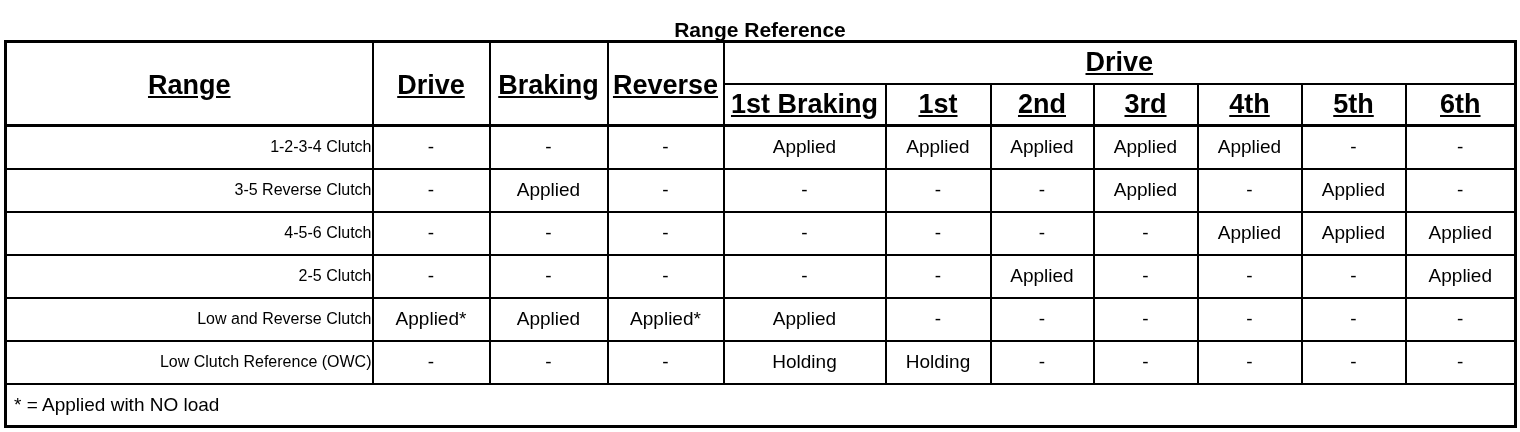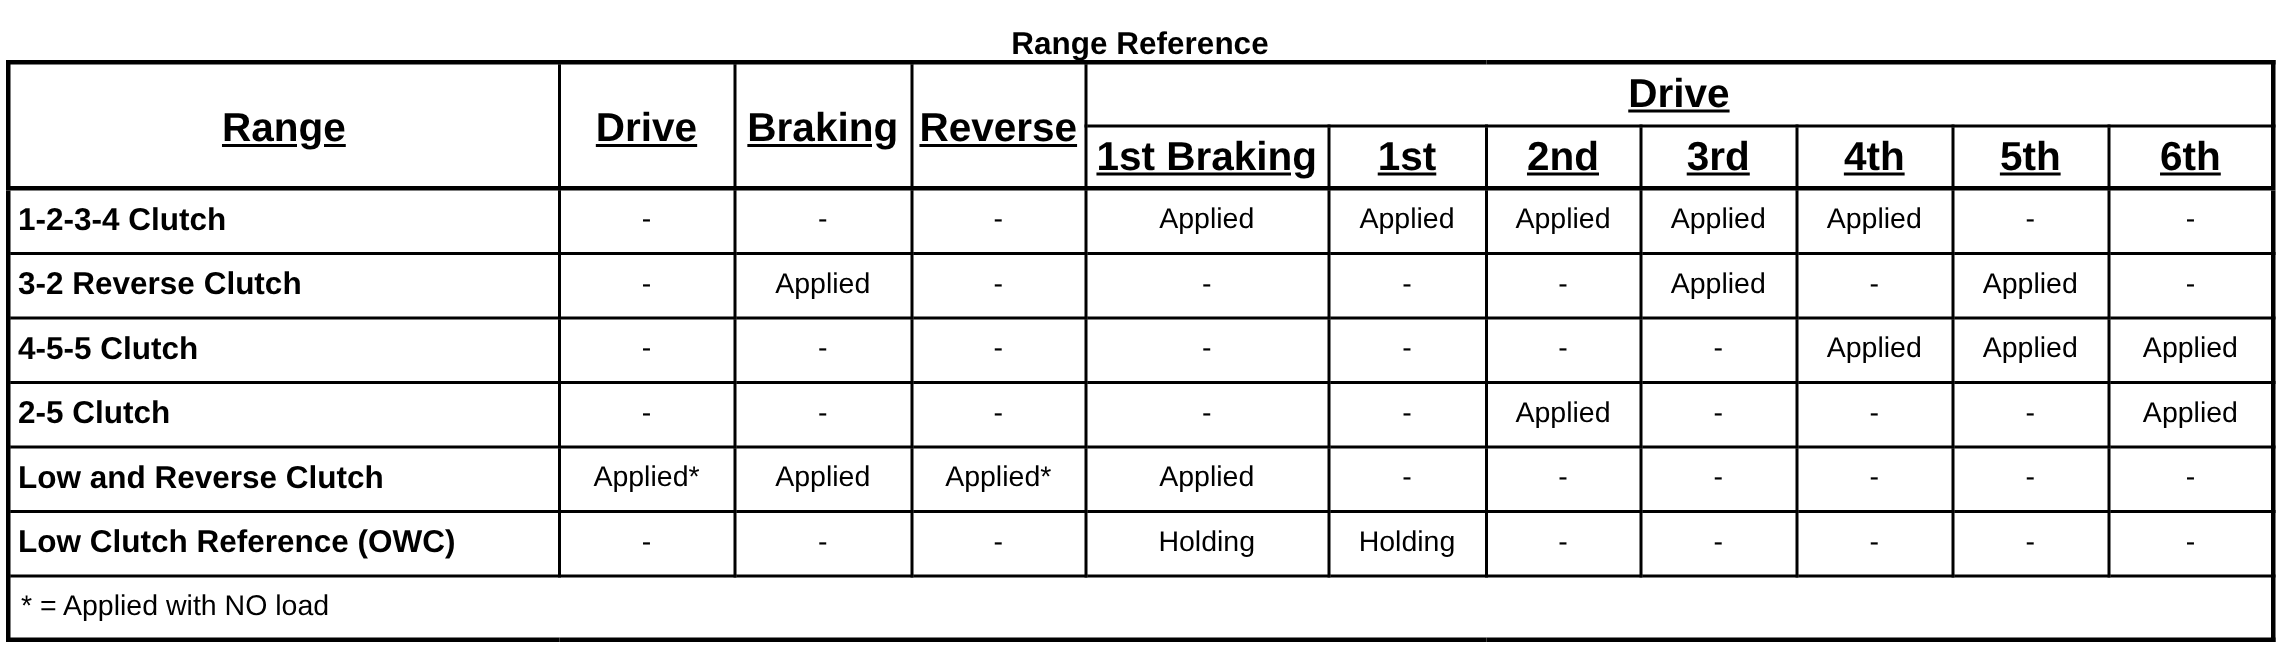--- a/index.html
+++ b/index.html
@@ -47,24 +47,24 @@
   }
   .range-table thead tr { height: 42px; }
   .range-table tbody tr { height: 43px; }
   .range-table tfoot tr { height: 43px; }
   .range-table th.merged {
     vertical-align: bottom;
     padding-bottom: 23px;
     text-align: center;
   }
   .range-table tbody th.rowlabel {
-    font-weight: bold;
-    text-align: left;
+    font-weight: normal;
+    text-align: right;
     padding-left: 5px;
-    font-size: 21px;
+    font-size: 16px;
   }
   .range-table tfoot td.footnote {
     text-align: left;
     padding-left: 7px;
     font-size: 19px;
     font-weight: normal;
     margin-top: 48px;
   }
 </style>
 </head>
@@ -112,34 +112,34 @@
         <td>-</td>
         <td>Applied</td>
         <td>Applied</td>
         <td>Applied</td>
         <td>Applied</td>
         <td>Applied</td>
         <td>-</td>
         <td>-</td>
       </tr>
       <tr>
-        <th class="rowlabel">3-2 Reverse Clutch</th>
+        <th class="rowlabel">3-5 Reverse Clutch</th>
         <td>-</td>
         <td>Applied</td>
         <td>-</td>
         <td>-</td>
         <td>-</td>
         <td>-</td>
         <td>Applied</td>
         <td>-</td>
         <td>Applied</td>
         <td>-</td>
       </tr>
       <tr>
-        <th class="rowlabel">4-5-5 Clutch</th>
+        <th class="rowlabel">4-5-6 Clutch</th>
         <td>-</td>
         <td>-</td>
         <td>-</td>
         <td>-</td>
         <td>-</td>
         <td>-</td>
         <td>-</td>
         <td>Applied</td>
         <td>Applied</td>
         <td>Applied</td>

